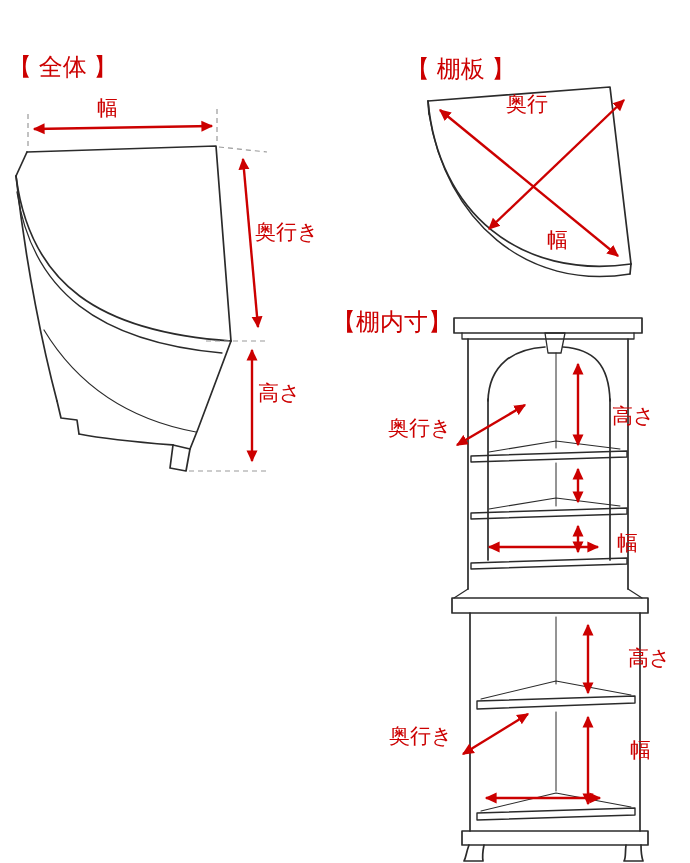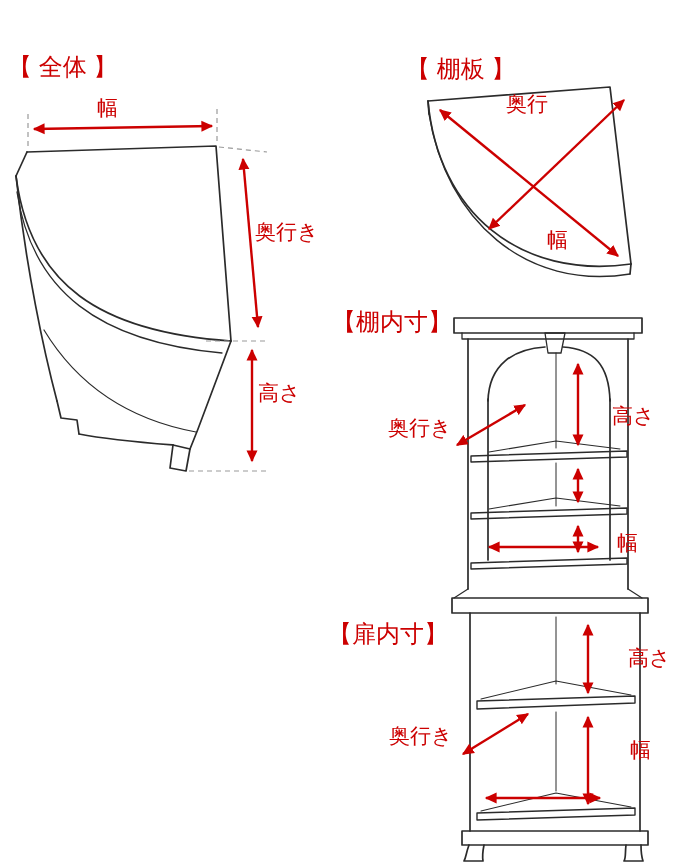--- a/index.html
+++ b/index.html
@@ -136,18 +136,17 @@
 
   <div class="ttl" style="left:406px; top:55px;">【 棚板 】</div>
   <div class="lbl" style="left:506px; top:92px;">奥行</div>
   <div class="lbl" style="left:547px; top:228px;">幅</div>
 
   <div class="ttl" style="left:332px; top:308px;">【棚内寸】</div>
   <div class="lbl" style="left:388px; top:416px;">奥行き</div>
   <div class="lbl" style="left:612px; top:404px;">高さ</div>
   <div class="lbl" style="left:617px; top:531px;">幅</div>
 
-  <div class="ttl" style="left:328px; top:620px;">【扉内寸】</div>
   <div class="lbl" style="left:628px; top:646px;">高さ</div>
   <div class="lbl" style="left:389px; top:724px;">奥行き</div>
   <div class="lbl" style="left:630px; top:738px;">幅</div>
 
 </div>
 
 </body></html>

